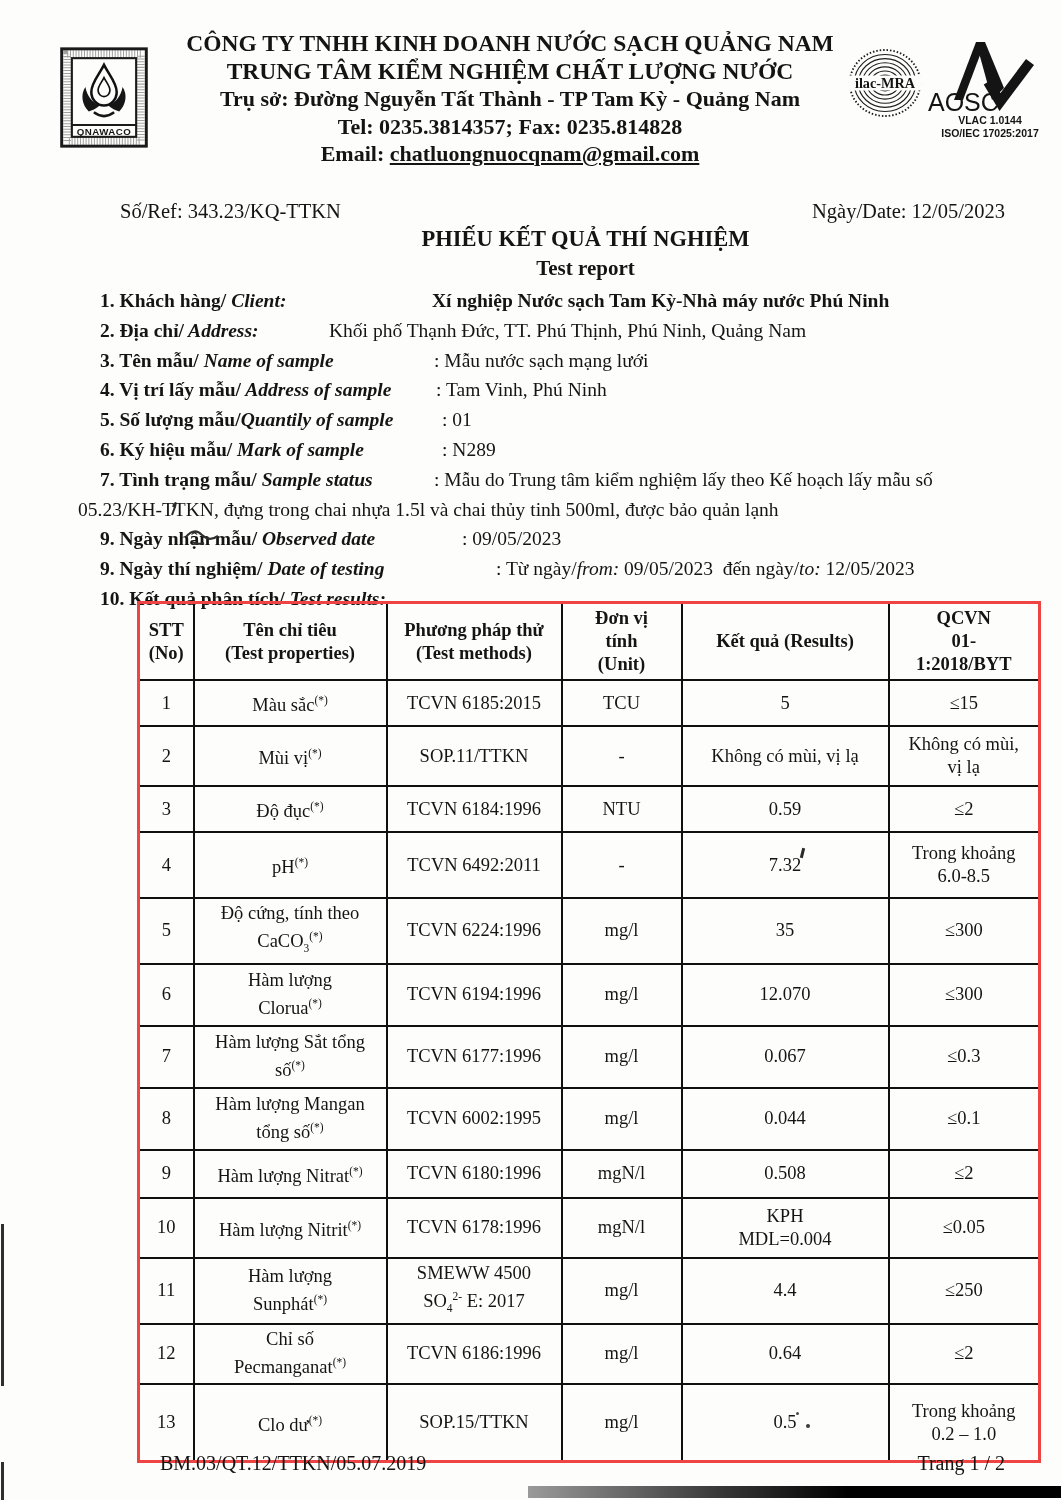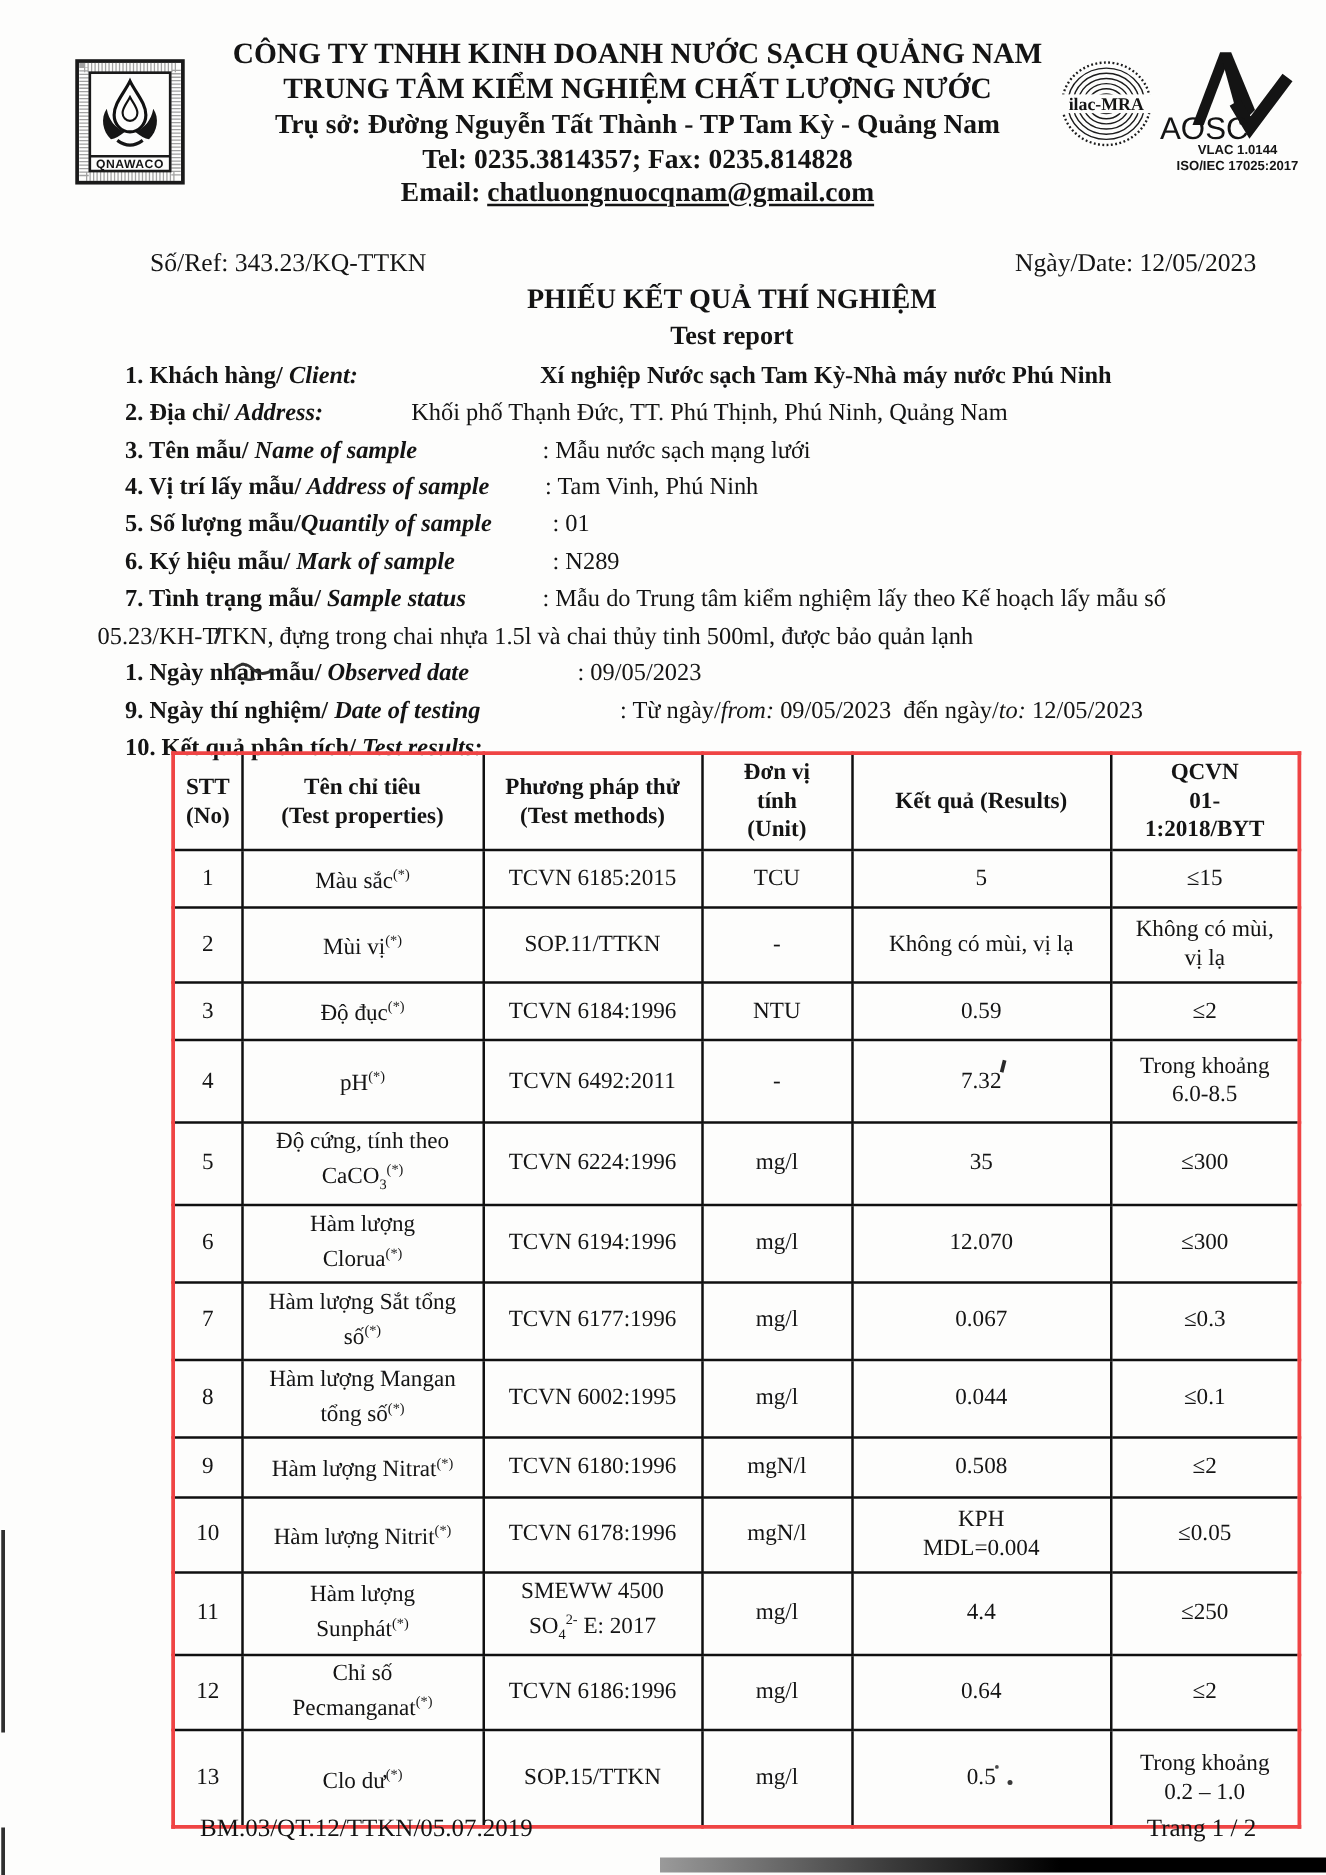--- a/index.html
+++ b/index.html
@@ -133,21 +133,21 @@
   <div class="subtitle">Test report</div>
 
   <div class="items">
       <div class="item item-1"><span class="item-label"><b>1. Khách hàng/</b><b class="en"> Client:</b></span><span class="item-value bold">Xí nghiệp Nước sạch Tam Kỳ-Nhà máy nước Phú Ninh</span></div>
       <div class="item item-2"><span class="item-label"><b>2. Địa chỉ/</b><b class="en"> Address:</b></span><span class="item-value">Khối phố Thạnh Đức, TT. Phú Thịnh, Phú Ninh, Quảng Nam</span></div>
       <div class="item item-3"><span class="item-label"><b>3. Tên mẫu/</b><b class="en"> Name of sample</b></span><span class="item-value">: Mẫu nước sạch mạng lưới</span></div>
       <div class="item item-4"><span class="item-label"><b>4. Vị trí lấy mẫu/</b><b class="en"> Address of sample</b></span><span class="item-value">: Tam Vinh, Phú Ninh</span></div>
       <div class="item item-5"><span class="item-label"><b>5. Số lượng mẫu/</b><b class="en">Quantily of sample</b></span><span class="item-value">: 01</span></div>
       <div class="item item-6"><span class="item-label"><b>6. Ký hiệu mẫu/</b><b class="en"> Mark of sample</b></span><span class="item-value">: N289</span></div>
       <div class="item item-7"><span class="item-label"><b>7. Tình trạng mẫu/</b><b class="en"> Sample status</b></span><span class="item-value">: Mẫu do Trung tâm kiểm nghiệm lấy theo Kế hoạch lấy mẫu số</span><div class="item-cont">05.23/KH-TTKN, đựng trong chai nhựa 1.5l và chai thủy tinh 500ml, được bảo quản lạnh</div></div>
-      <div class="item item-8"><span class="item-label"><b>1. Ngày nhận mẫu/</b><b class="en"> Observed date</b></span><span class="item-value">: 09/05/2023</span></div>
+      <div class="item item-8"><span class="item-label"><b>9. Ngày nhận mẫu/</b><b class="en"> Observed date</b></span><span class="item-value">: 09/05/2023</span></div>
       <div class="item item-9"><span class="item-label"><b>9. Ngày thí nghiệm/</b><b class="en"> Date of testing</b></span><span class="item-value"><span>: Từ ngày/</span><i>from:</i><span> 09/05/2023&nbsp; đến ngày/</span><i>to:</i><span> 12/05/2023</span></span></div>
       <div class="item item-10"><span class="item-label"><b>10. Kết quả phân tích/</b><b class="en"> Test results:</b></span></div>
     </div>
 
   <table class="results">
     <colgroup>
       <col style="width:55px">
         <col style="width:193px">
         <col style="width:175px">
       <col style="width:120px">

